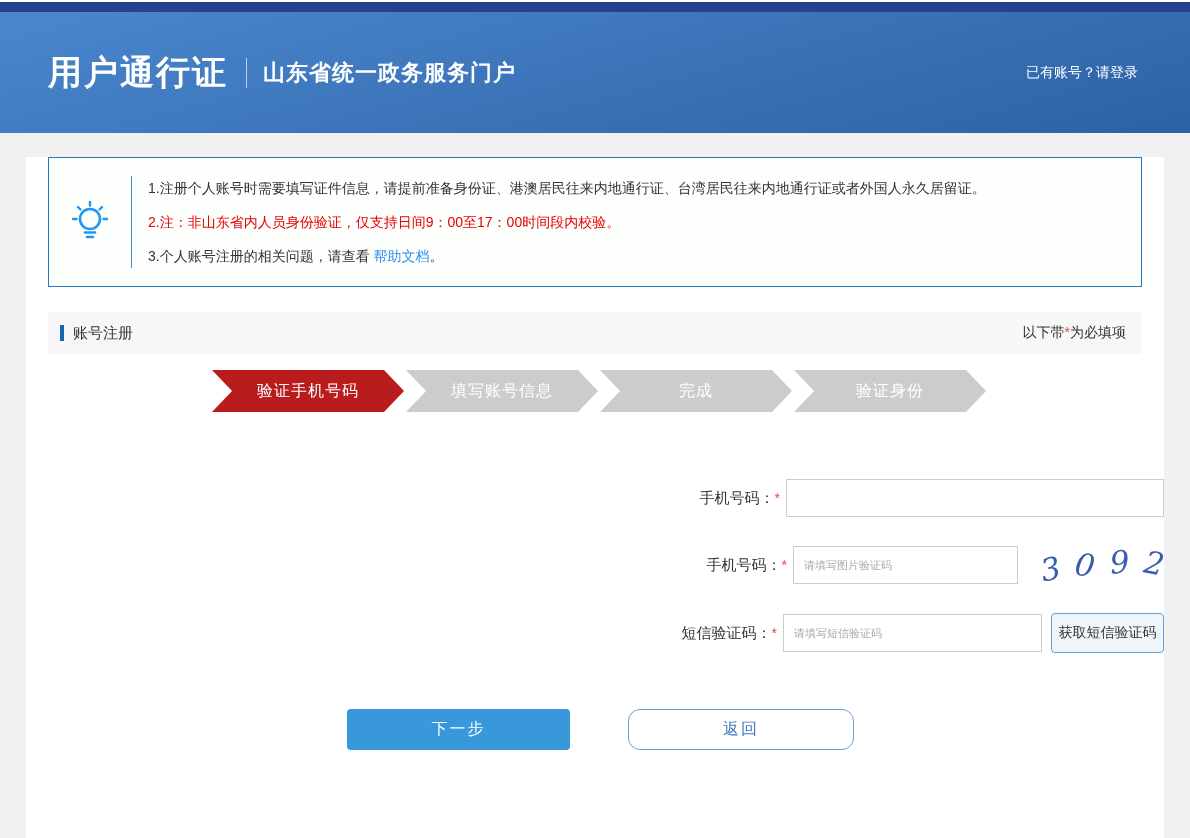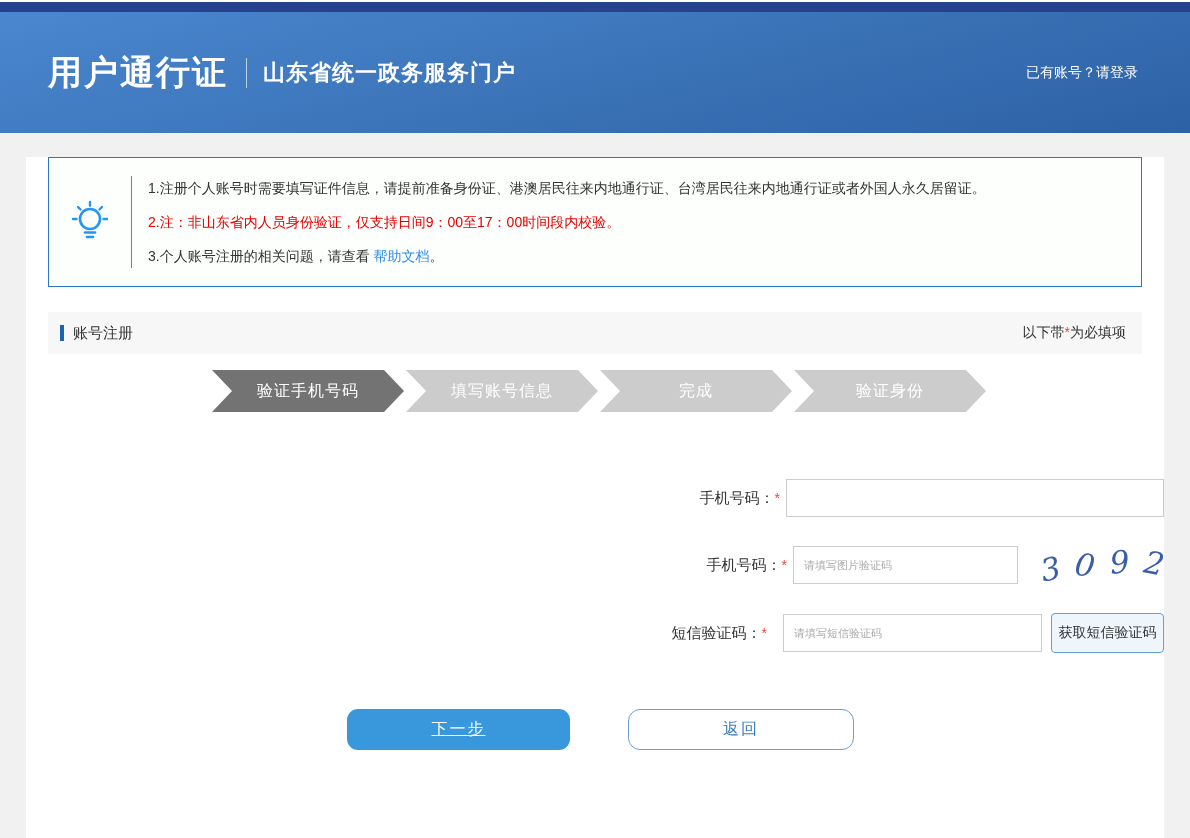--- a/index.html
+++ b/index.html
@@ -52,36 +52,36 @@
 
   
   .steps { display:flex; margin:16px 0 0 186px; }
   .step {
     width:192px; height:42px; margin-right:2px;
     background:#cccccc; color:#fff; font-size:16px;
     display:flex; align-items:center; justify-content:center;
     clip-path:polygon(0 0, calc(100% - 20px) 0, 100% 50%, calc(100% - 20px) 100%, 0 100%, 20px 50%);
     letter-spacing:1px;
   }
-  .step.active { background:#737373; }
+  .step.active { background:#b91c1c; }
 
   
   .reg-form { margin-top:67px; }
   .form-row { display:flex; align-items:center; margin-left:304px; margin-bottom:29px;justify-content:flex-end; }
   .form-label { width:140px; text-align:right; font-size:15px; color:#333; padding-right:6px; white-space:nowrap; }
   .form-label .star { font-size:14px; }
   .text-input {
     height:38px; border:1px solid #ccc; background:#fff;
     padding:0 10px; font-size:11px; color:#333; outline:none;
     font-family:"Liberation Sans","DejaVu Sans",sans-serif;
   }
   .text-input::placeholder { color:#a9a9a9; }
   .input-phone { width:378px; }
   .input-captcha { width:225px; }
-  .input-sms { width:259px;margin-left:10px; }
+  .input-sms { width:259px; }
 
   .captcha-img {
     margin-left:22px; display:inline-flex; gap:15px; cursor:pointer;
     font-family:"DejaVu Serif",serif; font-style:italic;
     font-size:31px; color:#3a5cad; align-items:center;
   }
   .captcha-img span { display:inline-block; }
   .captcha-img span:nth-child(1){ transform:rotate(-12deg) translateY(4px); }
   .captcha-img span:nth-child(2){ transform:rotate(9deg); }
   .captcha-img span:nth-child(3){ transform:rotate(-5deg) translateY(-3px); }
@@ -89,24 +89,23 @@
 
   .sms-btn {
     margin-left:9px; height:40px; width:113px;
     border:1px solid #63a0d8; background:#eef5fb; color:#333;
     font-size:14px; cursor:pointer; border-radius:4px;
     font-family:"Liberation Sans","DejaVu Sans",sans-serif;
   }
 
   .button-row { display:flex; margin:56px 0 0 321px; gap:58px; }
   .btn-next {
-    width:223px; height:41px; background:#3898db; border:none; border-radius:11px;
+    width:223px; height:41px; background:#3898db; border:none; border-radius:4px;
     color:#fff; font-size:16px; cursor:pointer; letter-spacing:2px;
     font-family:"Liberation Sans","DejaVu Sans",sans-serif;
-    text-decoration:underline;
   }
   .btn-back {
     width:226px; height:41px; background:#fff; border:1px solid #6b9fd6; border-radius:12px;
     color:#3a7abf; font-size:16px; cursor:pointer; letter-spacing:2px;
     font-family:"Liberation Sans","DejaVu Sans",sans-serif;
   }
 </style>
 </head>
 <body>
 

